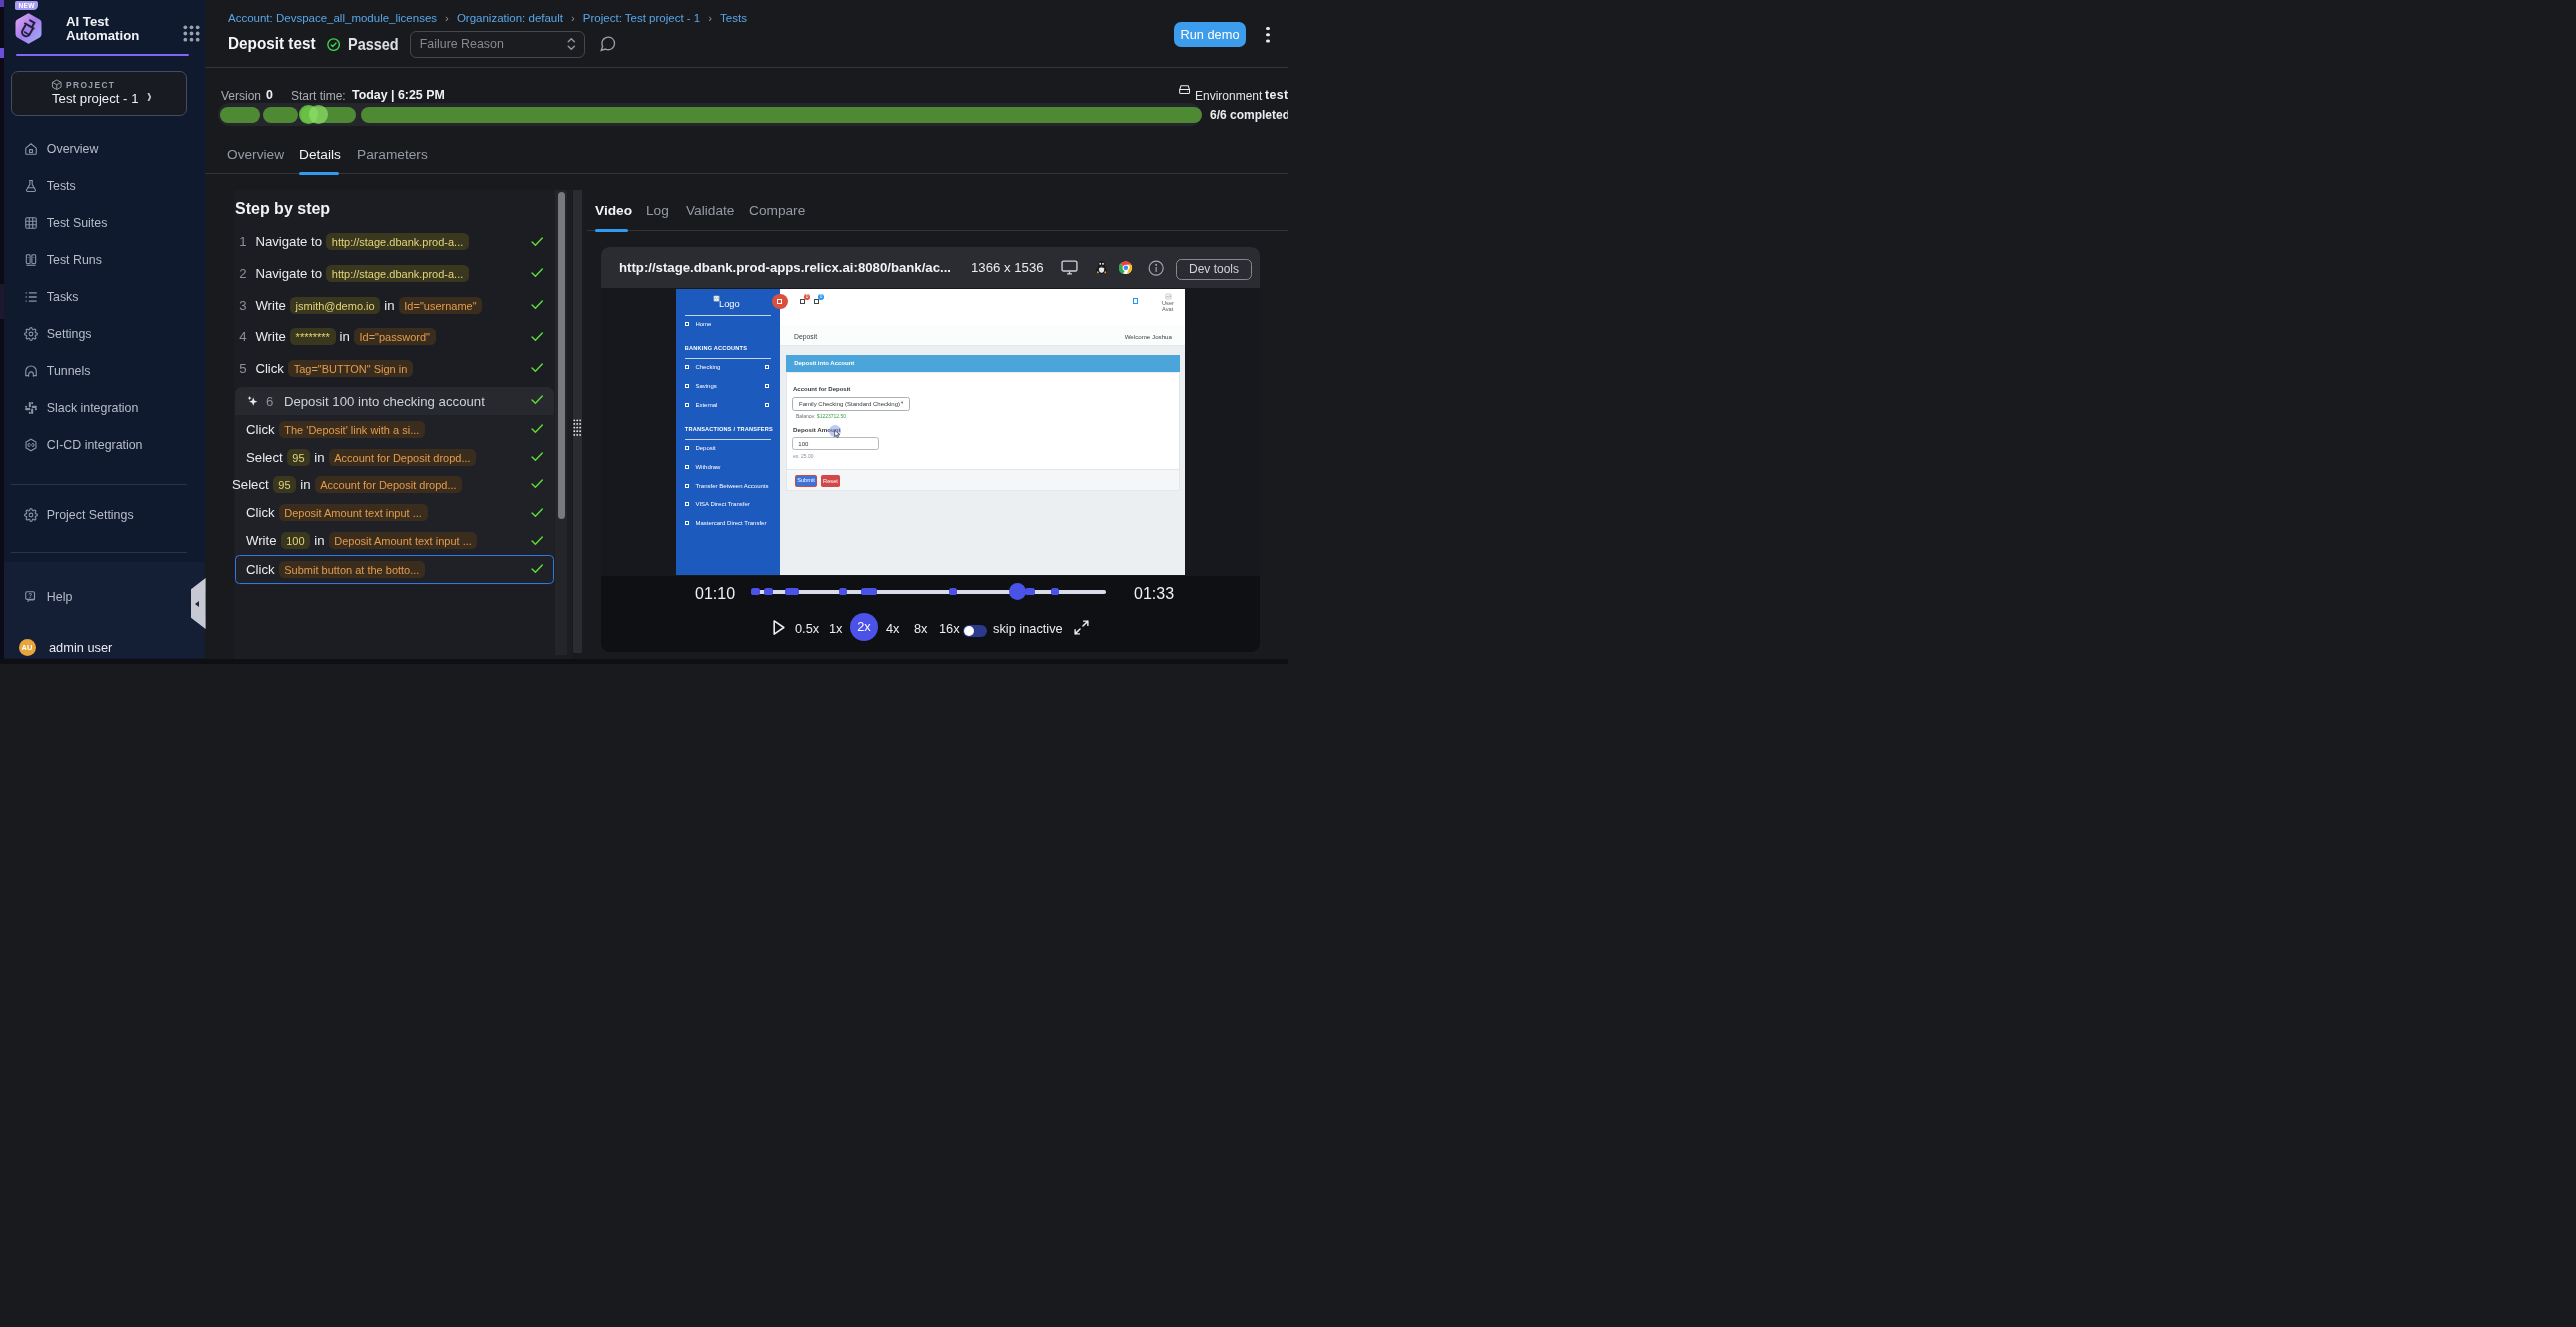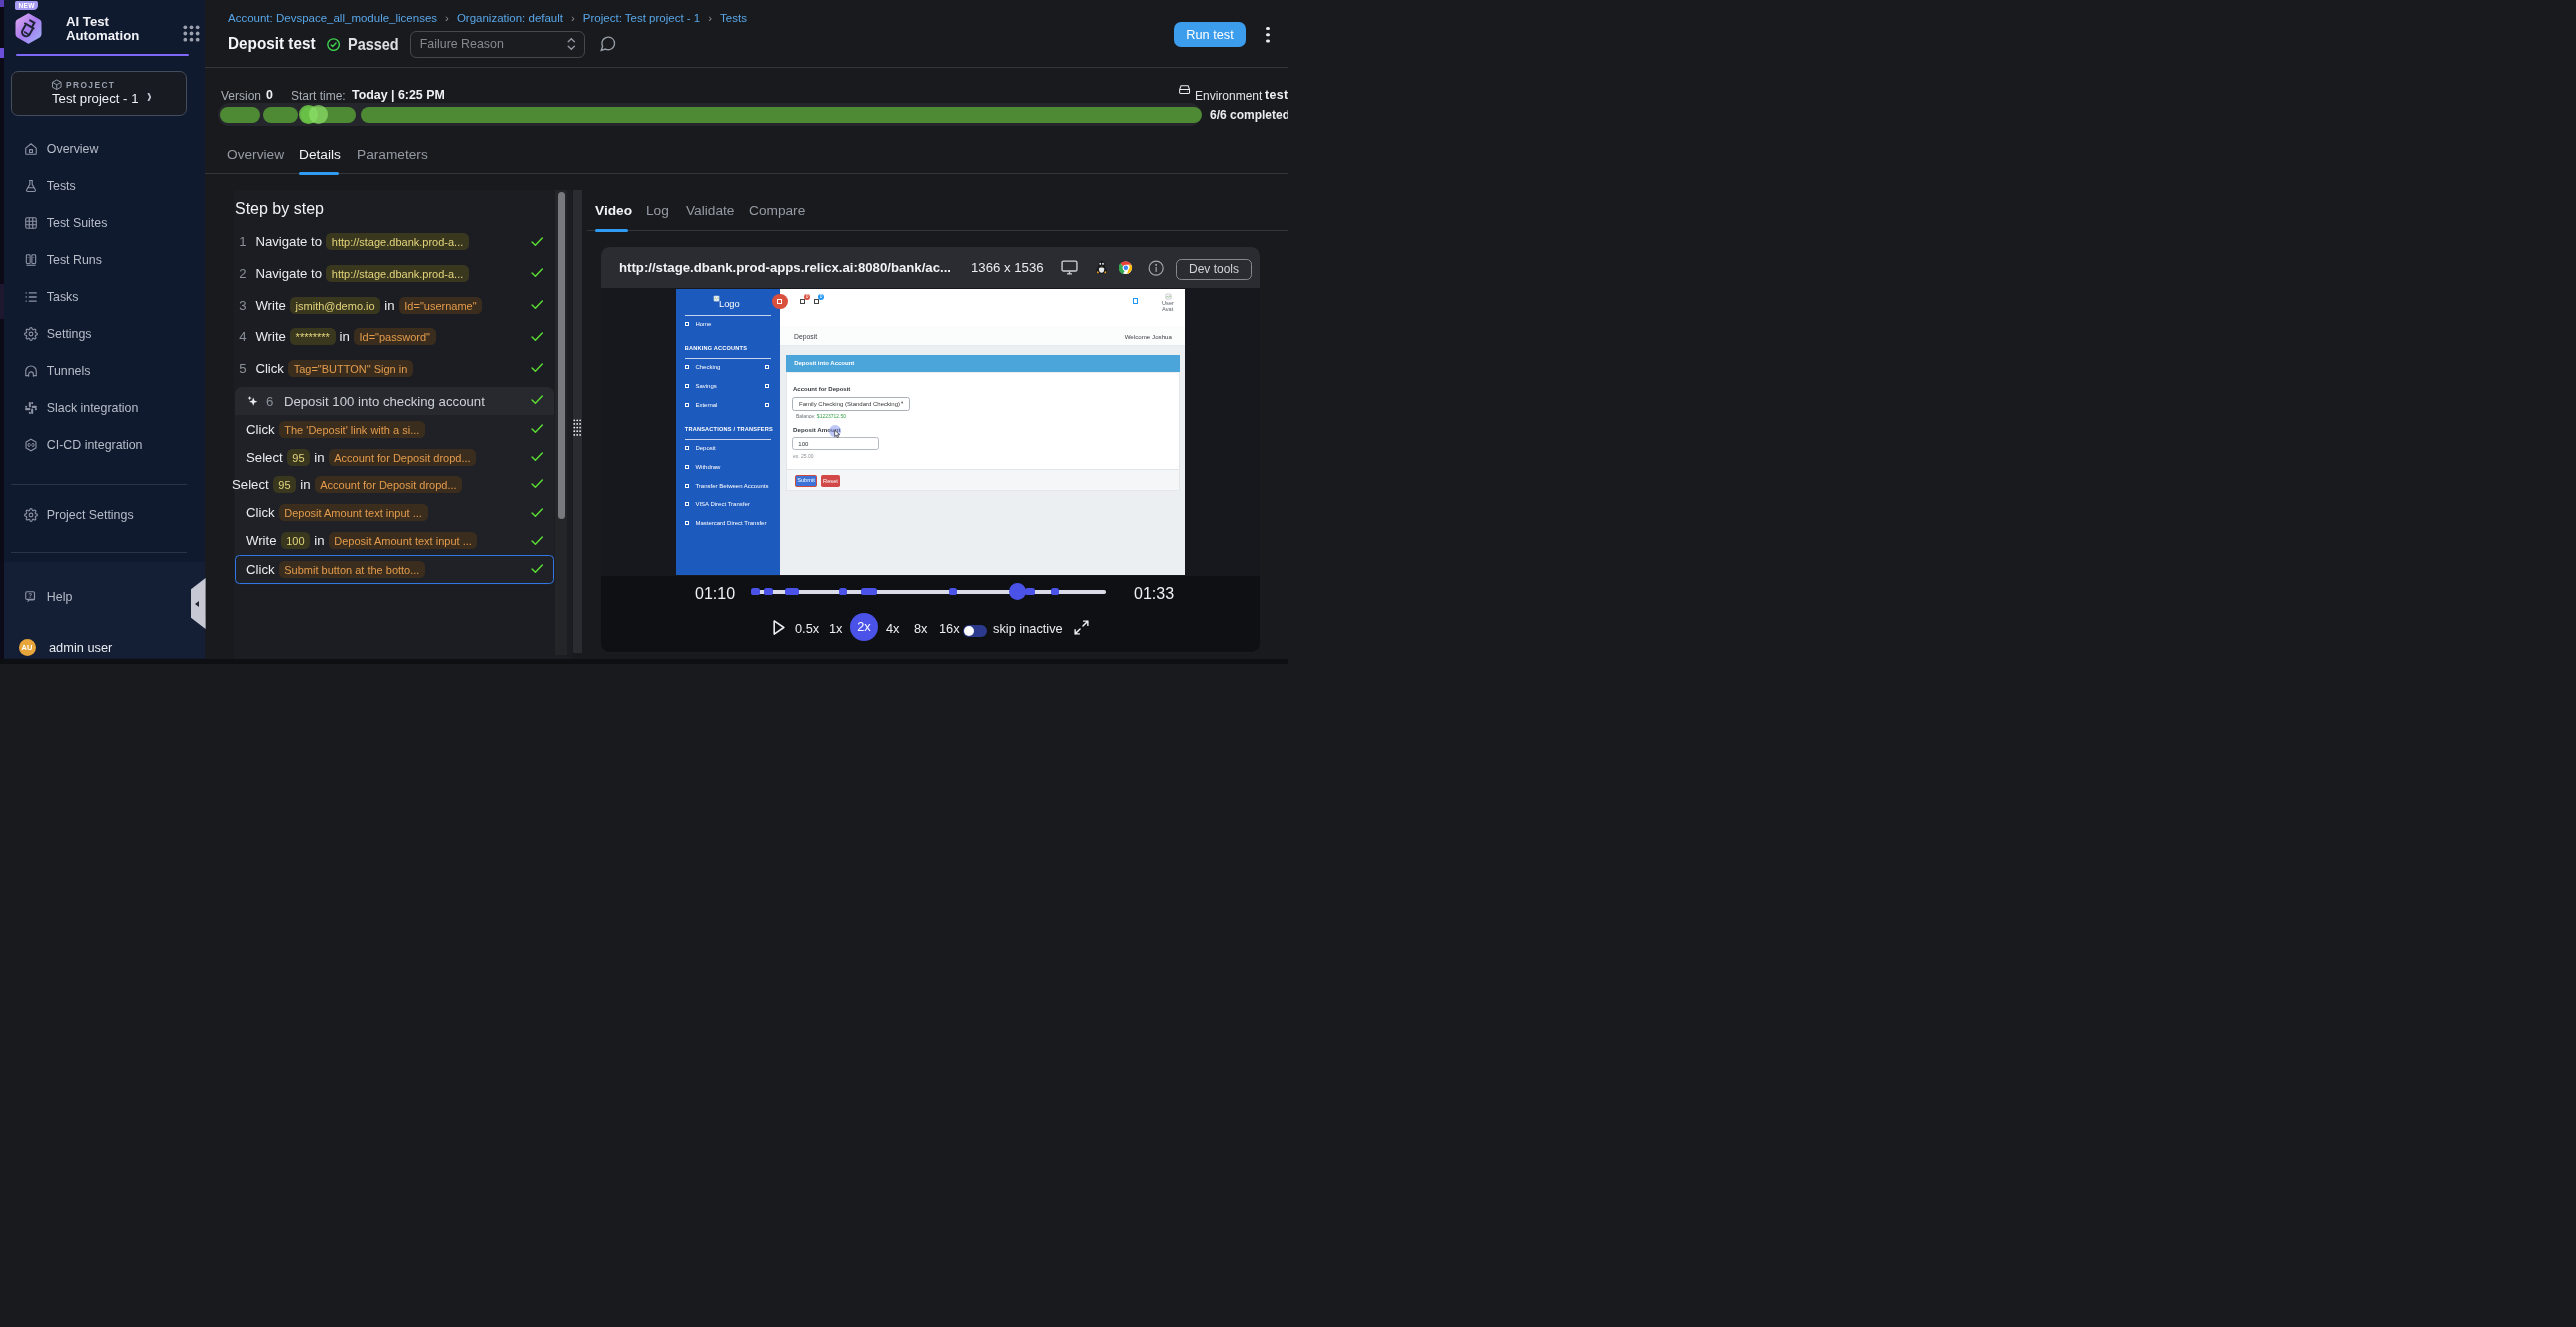--- a/index.html
+++ b/index.html
@@ -46,21 +46,21 @@
 #ptrack{left:218px;top:103px;width:983px;height:23px;background:#24262b;border-radius:11.5px}
 .pseg{top:107px;height:16px;background:#4d8a33;border-radius:8px}
 .pglow{top:105px;width:18.5px;height:18.5px;border-radius:50%;background:#6ec94a;opacity:.85}
 #pdone{left:1210px;top:108px;font-size:12px;font-weight:bold;color:#e9ecf0;white-space:nowrap}
 
 .tab1{top:147px;font-size:13.7px;color:#959ba4}
 #tabdiv{left:205px;top:173px;width:1083px;height:0.9px;background:#33353c}
 #blueul1{left:299px;top:172px;width:40px;height:2.6px;background:#2f9bf2;border-radius:1.8px}
 
 #lpanel{left:234px;top:190px;width:338px;height:469px;background:#1b1d22}
-#sbs{left:235px;top:200px;font-size:16px;font-weight:normal;color:#f0f2f5}
+#sbs{left:235px;top:200px;font-size:16px;font-weight:bold;color:#f0f2f5}
 .srow{left:235px;width:300px;height:23px;display:flex;align-items:center;font-size:13.2px;color:#e9ecef;white-space:nowrap}
 .snum{width:16px;text-align:center;color:#8a9098;margin-right:4.4px;flex:0 0 auto}
 .pillY{background:#3a371f;color:#e3d47c;font-size:11px;padding:2.2px 5.7px;border-radius:5.3px;margin:0 4px}
 .pillO{background:#3b2d1d;color:#e29b4d;font-size:11px;padding:2.2px 5.7px;border-radius:5.3px;margin:0 4px}
 #grp{left:235px;top:387px;width:319px;height:198px;background:#1f2126;border-radius:7px}
 #grphead{left:235px;top:387px;width:319px;height:28px;background:#27292f;border-radius:7px 7px 0 0;display:flex;align-items:center;font-size:13.2px}
 #selrow{left:235px;top:555px;width:319px;height:29px;border:1.3px solid #3178e6;border-radius:4.4px}
 #para{left:266px;top:593px;font-size:11.2px;line-height:16.5px;color:#e9ecef;white-space:nowrap}
 
 #sctrack{left:555px;top:190px;width:12px;height:465px;background:#242528}
@@ -235,21 +235,21 @@
       <path d="M7.5 12.5 l3 3 L16.5 9"></path>
     </svg>
 <div class="ab" id="passTx">Passed</div>
 <div class="ab" id="frSel">Failure Reason</div>
 <svg class="ab" id="frChev" width="10.6" height="16" viewBox="0 0 12 18" fill="none" stroke="#9095a0" stroke-width="1.6" stroke-linecap="round">
       <path d="M2.5 6.5 L6 3 L9.5 6.5 M2.5 11.5 L6 15 L9.5 11.5"></path>
     </svg>
 <svg class="ab" id="cmtIco" width="17.7" height="17.7" viewBox="0 0 24 24" fill="none" stroke="#9aa0a8" stroke-width="1.8">
       <path d="M21 11.5a8.38 8.38 0 0 1-.9 3.8 8.5 8.5 0 0 1-7.6 4.7 8.38 8.38 0 0 1-3.8-.9 L3 21l1.9-5.7a8.38 8.38 0 0 1-.9-3.8 8.5 8.5 0 0 1 4.7-7.6 8.38 8.38 0 0 1 3.8-.9h.5a8.48 8.48 0 0 1 8 8z"></path>
     </svg>
-<div class="ab" id="runBtn">Run test</div>
+<div class="ab" id="runBtn">Run demo</div>
 <div class="ab kebab"></div>
 <div class="ab" id="hdiv"></div>
 <div class="ab meta" style="left:221px">Version</div>
 <div class="ab metab" style="left:266px">0</div>
 <div class="ab meta" style="left:291px">Start time:</div>
 <div class="ab metab" style="left:352px">Today | 6:25 PM</div>
 <svg class="ab" id="envIco" width="13.2" height="13.2" viewBox="0 0 24 24" fill="none" stroke="#e8ebee" stroke-width="1.9" stroke-linejoin="round">
       <path d="M21 12 H3 M5.5 5 h13 L21 12 v5.5 a1.5 1.5 0 0 1 -1.5 1.5 h-15 A1.5 1.5 0 0 1 3 17.5 V12 Z"></path>
       <path d="M17 15.5 h.5" stroke-width="2.4"></path>
     </svg>

